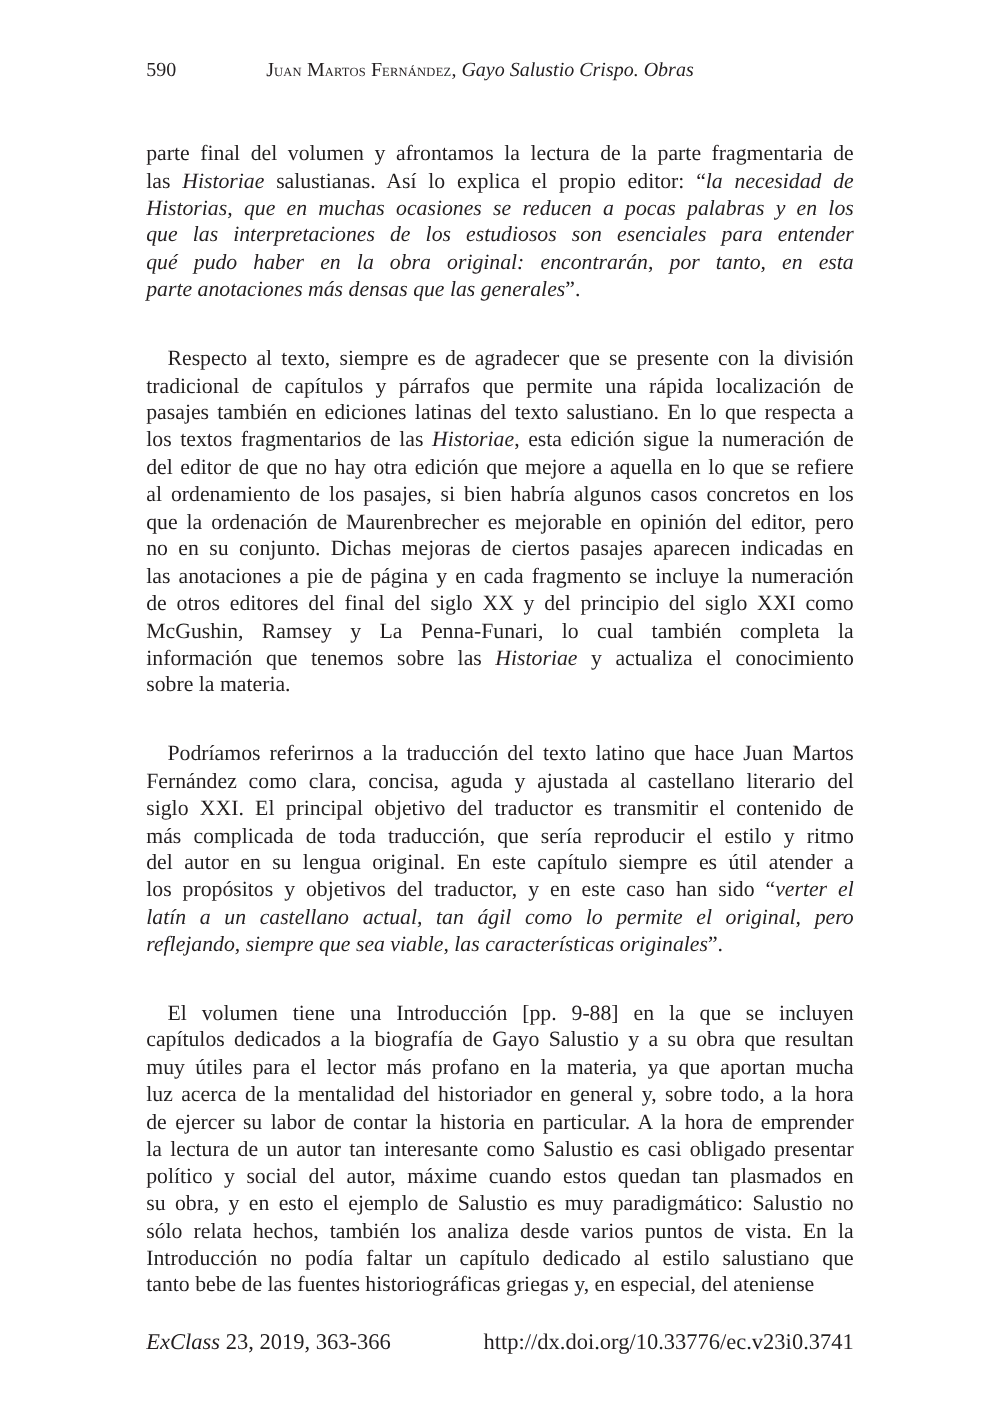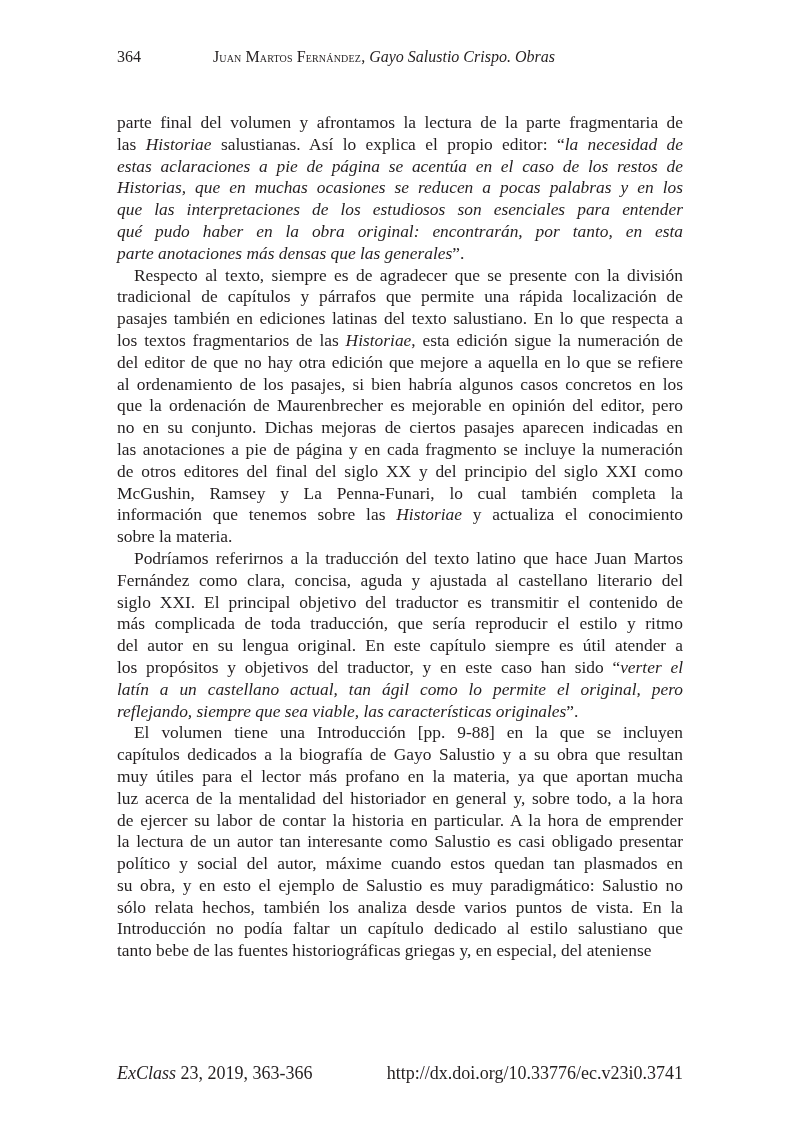--- a/index.html
+++ b/index.html
@@ -10,41 +10,40 @@
   .header .pnum { position: absolute; left: 0; top: 0; }
   .header .running { position: absolute; left: 96px; top: 0; white-space: nowrap; }
   .header .sc-big { font-size: 16px; }
   .header .sc-small { font-size: 10px; letter-spacing: 0.2px; }
   .header .it { font-style: italic; }
 
   .body { position: absolute; left: 117px; top: 112px; width: 566px; }
   .line { display: block; height: 21.8px; line-height: 21.8px; font-size: 17.4px;
           white-space: nowrap; text-align: justify; text-align-last: justify; }
   .line.last { text-align-last: left; }
-  .line.indent { text-indent: 17px; }
+  .line.indent { text-indent: 17px; margin-top: 33px; }
   .it { font-style: italic; }
 
   .footer { position: absolute; top: 1063px; left: 117px; width: 566px; height: 20px;
             font-size: 18px; line-height: 20px; }
   .footer .cite { position: absolute; left: 0; top: 0; }
   .footer .doi { position: absolute; right: 0; top: 0; text-align: center; }
 </style>
 </head>
 <body>
 
 <div class="header">
-  <span class="pnum">364</span>
+  <span class="pnum">590</span>
   <span class="running"><span class="sc-big">J</span><span class="sc-small">UAN</span> <span class="sc-big">M</span><span class="sc-small">ARTOS</span> <span class="sc-big">F</span><span class="sc-small">ERNÁNDEZ</span><span>, </span><span class="it">Gayo Salustio Crispo. Obras</span></span>
 </div>
 
 <div class="body" id="body">
     <div>
       <span class="line"><span>parte final del volumen y afrontamos la lectura de la parte fragmentaria de</span></span>
       <span class="line"><span>las </span><span class="it">Historiae</span><span> salustianas. Así lo explica el propio editor: “</span><span class="it">la necesidad de</span></span>
-      <span class="line"><span class="it">estas aclaraciones a pie de página se acentúa en el caso de los restos de</span></span>
       <span class="line"><span class="it">Historias, que en muchas ocasiones se reducen a pocas palabras y en los</span></span>
       <span class="line"><span class="it">que las interpretaciones de los estudiosos son esenciales para entender</span></span>
       <span class="line"><span class="it">qué pudo haber en la obra original:  encontrarán, por tanto, en esta</span></span>
       <span class="line last"><span class="it">parte anotaciones más densas que las generales</span><span>”.</span></span>
     </div>
     <div>
       <span class="line indent"><span>Respecto al texto, siempre es de agradecer que se presente con la división</span></span>
       <span class="line"><span>tradicional de capítulos y párrafos que permite una rápida localización de</span></span>
       <span class="line"><span>pasajes también en ediciones latinas del texto salustiano. En lo que respecta a</span></span>
       <span class="line"><span>los textos fragmentarios de las </span><span class="it">Historiae</span><span>, esta edición sigue la numeración de</span></span>

